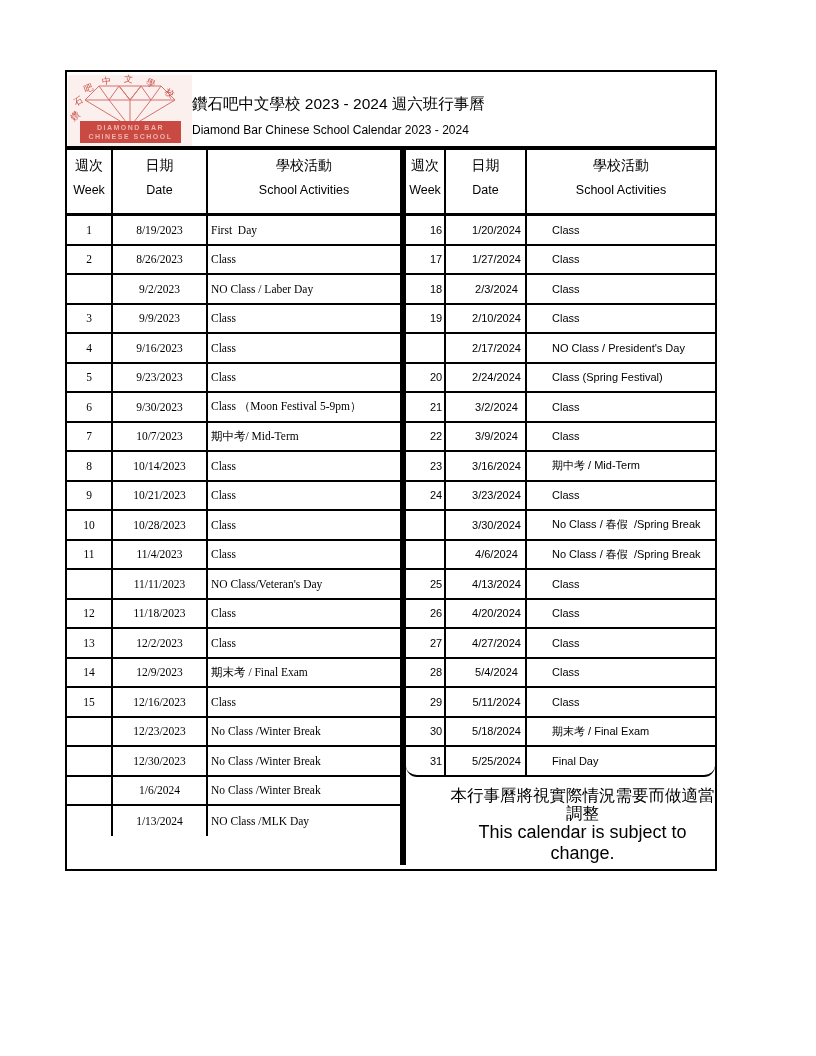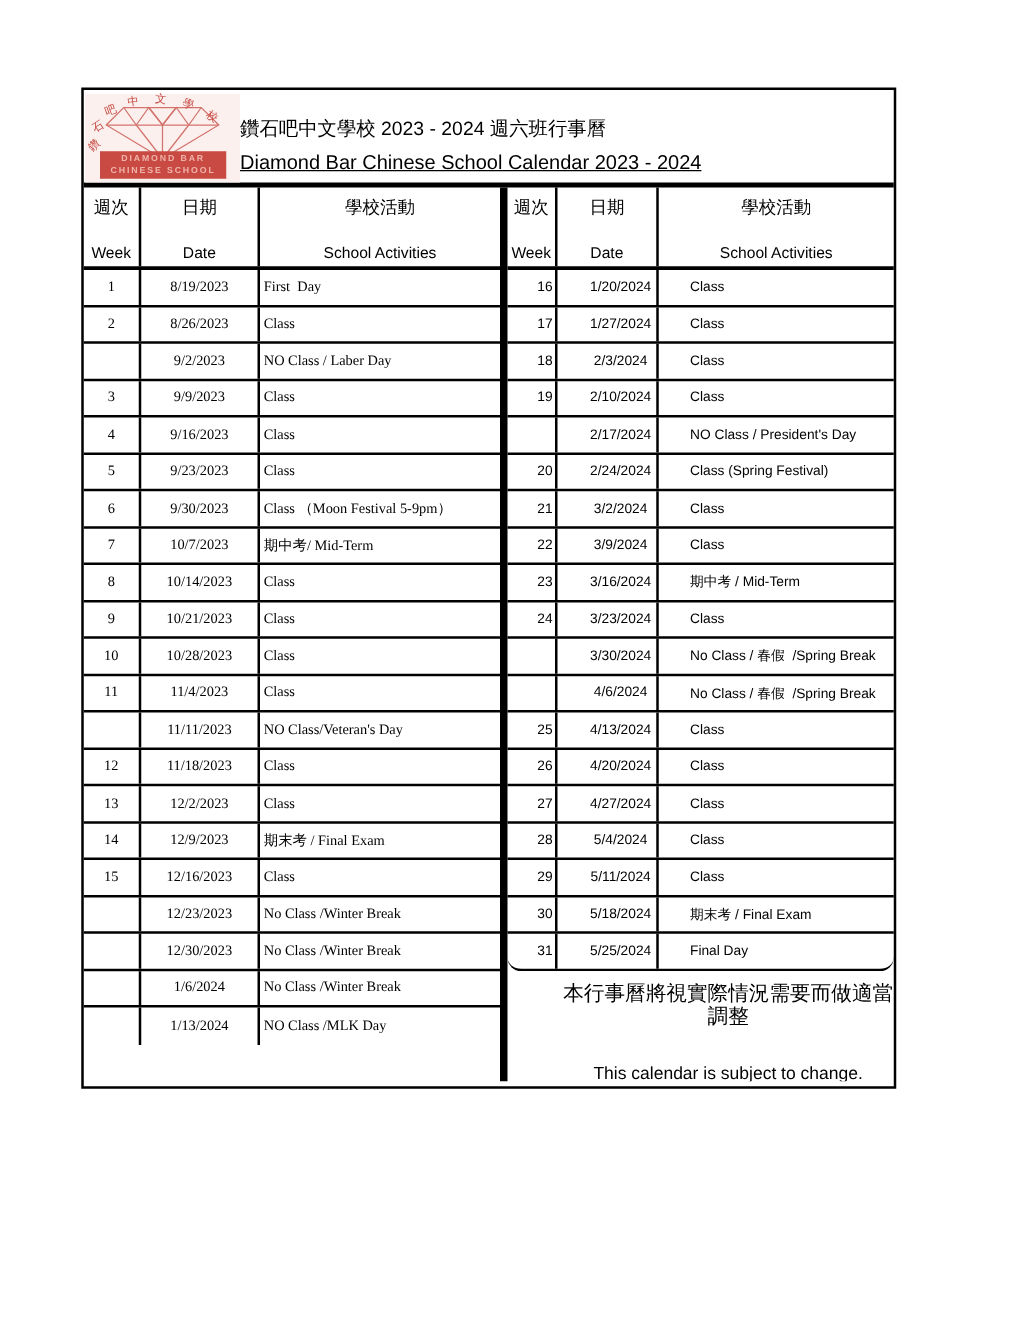--- a/index.html
+++ b/index.html
@@ -20,50 +20,50 @@
            font-family:"Liberation Sans",sans-serif; }
   .arc-c:nth-of-type(1){ left:3px;  top:37px; transform:rotate(-42deg); }
   .arc-c:nth-of-type(2){ left:6px;  top:22px; transform:rotate(-32deg); }
   .arc-c:nth-of-type(3){ left:16px; top:9px;  transform:rotate(-20deg); }
   .arc-c:nth-of-type(4){ left:34px; top:2px;  transform:rotate(-8deg); }
   .arc-c:nth-of-type(5){ left:56px; top:0px;  transform:rotate(6deg); }
   .arc-c:nth-of-type(6){ left:78px; top:4px;  transform:rotate(20deg); }
   .arc-c:nth-of-type(7){ left:97px; top:14px; transform:rotate(34deg); }
   .titles { position:absolute; left:125px; top:23px; font-family:"Liberation Sans",sans-serif; color:#000; }
   .t-zh { font-size:15.5px; line-height:17px; }
-  .t-en { font-size:16px; line-height:15px; margin-top:11px;text-decoration:underline; }
+  .t-en { font-size:12px; line-height:15px; margin-top:11px; }
 
   
   .body { display:flex; height:715px; }
   .divider { width:6px; background:var(--border,#000); }
   .tbl-left { width:333px; font-family:"Liberation Serif",serif; }
   .rightcol { flex:1; display:flex; flex-direction:column; font-family:"Liberation Sans",sans-serif; }
 
   .thead { display:grid; height:66px; border-bottom:3px solid var(--border,#000);
            font-family:"Liberation Sans",sans-serif; }
   .tbl-left  .thead, .tbl-left  .row { grid-template-columns:46px 95px 1fr; }
   .tbl-right .thead, .tbl-right .row { grid-template-columns:40px 81px 1fr; }
   .hc { display:flex; flex-direction:column; justify-content:space-between; align-items:center;
-        padding:8px 0 4px; }
+        padding:8px 0 16px; }
   .hc.week, .hc.date { border-right:2px solid var(--border,#000); }
   .hc .zh { font-size:14px; line-height:14px; }
   .hc .en { font-size:12.5px; line-height:13px; }
 
   .row { display:grid; height:29.5px; border-bottom:2px solid var(--border,#000); }
   .rows .row:last-child { border-bottom:none;border-radius:11px; }
   .tbl-right .rows .row:last-child { border-bottom:2px solid var(--border,#000); }
   .c { display:flex; align-items:center; font-size:11.5px; color:#000; overflow:hidden; }
   .c.week, .c.date { justify-content:center; border-right:2px solid var(--border,#000); }
   .c.act { padding-left:3px; white-space:pre-wrap; }
   .tbl-right .c { font-size:11px;margin-left:22px; }
 
   
   .note { flex:1; text-align:center; font-family:"Liberation Sans",sans-serif; color:#000; overflow:hidden;padding-left:44px; }
   .n-zh { font-size:16.5px; line-height:18px; margin-top:9px; }
-  .n-en { font-size:14px; margin-top:28px; }
+  .n-en { font-size:18px; margin-top:0; }
 </style>
 </head>
 <body>
 
 <div class="page">
   <div class="doc">
 
     <div class="hdr">
       <div class="logo">
         <svg class="diamond" viewBox="0 0 94 47" fill="none" stroke="#d4726c" stroke-width="1">

